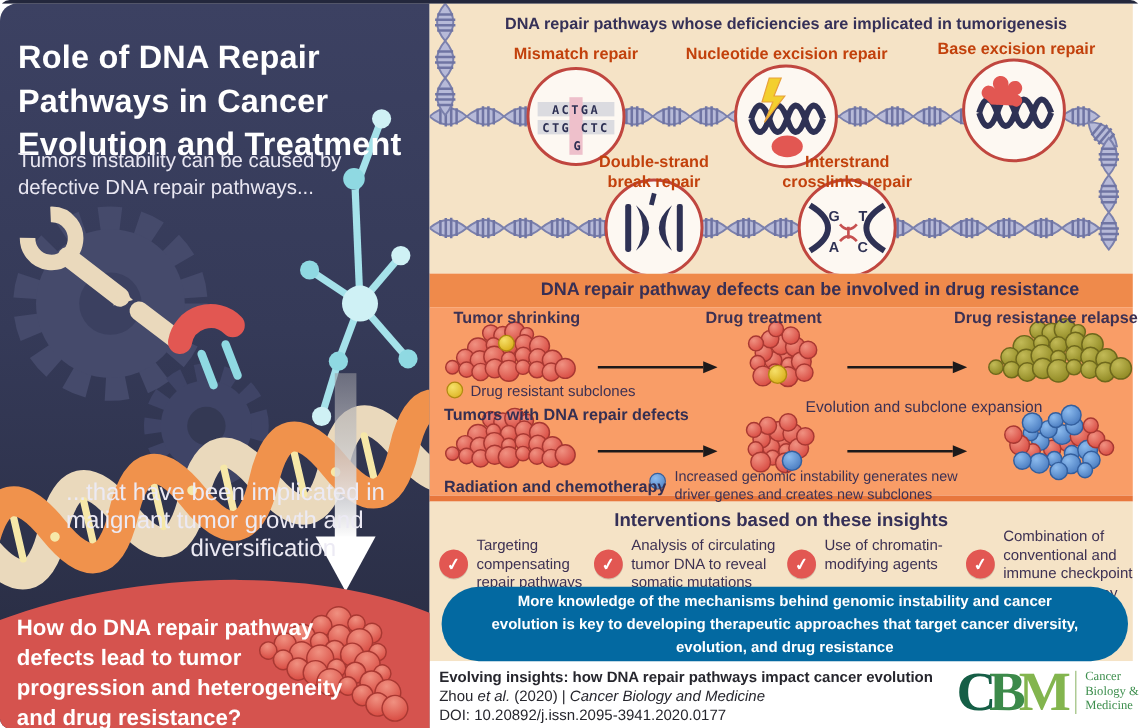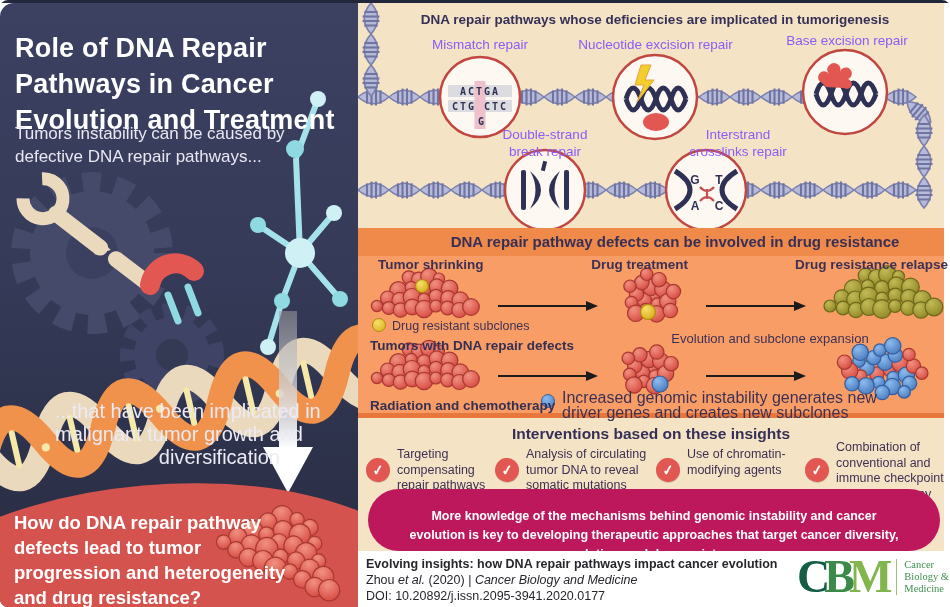--- a/index.html
+++ b/index.html
@@ -17,35 +17,35 @@
   svg.layer{position:absolute;z-index:2;}
   .txt{position:absolute;z-index:3;}
   
   .lp-title{left:15px;top:30px;width:340px;color:#ffffff;font-size:27px;font-weight:800;line-height:36px;letter-spacing:.2px;}
   .lp-sub{left:15px;top:122px;width:335px;color:#e9e7f2;font-size:17px;line-height:23px;}
   .lp-impl{left:55px;top:400px;width:225px;color:#eceaf4;font-size:20px;line-height:23px;text-align:right;}
   .lp-q{left:14px;top:510px;width:262px;color:#ffffff;font-size:18.5px;font-weight:700;line-height:25px;}
   .nowrap{white-space:nowrap;}
   
   .s1-title{left:385px;top:12px;width:540px;text-align:center;color:#353057;font-weight:700;font-size:13.5px;}
-  .pw-label{color:#8b5cf6;font-weight:400;font-size:13.5px;text-align:center;line-height:17px;}
+  .pw-label{color:#c2410c;font-weight:700;font-size:13.5px;text-align:center;line-height:17px;}
   
   .oh-title{left:358px;top:233px;width:586px;text-align:center;color:#382f54;font-weight:700;font-size:15px;padding-left:48px;}
   .stage{color:#3d3153;font-weight:600;font-size:13.5px;}
   .cap{color:#352f52;font-weight:700;font-size:13.5px;}
-  .legend{color:#3d3153;font-size:16px;line-height:15px;}
+  .legend{color:#3d3153;font-size:12px;line-height:15px;}
   .dot{position:absolute;z-index:3;width:14px;height:14px;border-radius:50%;}
   .dot-y{background:radial-gradient(circle at 35% 30%,#f6e069,#d9ad19);border:1px solid #b08a10;}
   .dot-b{background:radial-gradient(circle at 35% 30%,#8cbbee,#4a7cc0);border:1px solid #335f9e;}
   
   .iv-title{left:358px;top:425px;width:586px;text-align:center;color:#353057;font-weight:700;font-size:15.5px;}
   .iv-item{color:#3d3153;font-size:12.5px;line-height:15.5px;font-weight:500;}
   .badge{position:absolute;z-index:3;width:24px;height:24px;border-radius:50%;background:#e25752;color:#ffffff;font-size:14px;font-weight:700;text-align:center;line-height:24px;transform:rotate(-8deg);box-shadow:0 1px 0 rgba(0,0,0,.15);}
   
-  .banner{position:absolute;left:368px;top:489px;width:572px;height:62px;background:#be185d;border-radius:31px;z-index:3;color:#ffffff;text-align:center;font-weight:700;font-size:12.5px;line-height:19px;padding-top:18px;}
+  .banner{position:absolute;left:368px;top:489px;width:572px;height:62px;background:#0369a1;border-radius:31px;z-index:3;color:#ffffff;text-align:center;font-weight:700;font-size:12.5px;line-height:19px;padding-top:3px;}
   
   .ft{color:#26262d;font-size:12.5px;line-height:16px;}
   .ft-b{font-weight:700;}
   .it{font-style:italic;}
   .logo{position:absolute;left:797px;top:554px;z-index:3;display:flex;align-items:center;}
   .logo-word{font-family:"Liberation Serif",serif;font-weight:700;font-size:46px;line-height:46px;letter-spacing:-6px;}
   .logo-c{color:#155e46;}
   .logo-b{color:#3c8a4a;}
   .logo-m{color:#83b54e;}
   .logo-cap{margin-left:10px;padding-left:7px;border-left:1.5px solid #9bbf7a;font-family:"Liberation Serif",serif;color:#3e8f4e;font-size:10.5px;line-height:12px;}
@@ -308,21 +308,21 @@
     </g>
   </svg>
   <div class="txt s1-title">DNA repair pathways whose deficiencies are implicated in tumorigenesis</div>
   <div class="txt pw-label" style="left:415px;top:36px;width:130px">Mismatch repair</div>
   <div class="txt pw-label" style="left:563px;top:36px;width:185px">Nucleotide excision repair</div>
   <div class="txt pw-label" style="left:762px;top:32px;width:170px">Base excision repair</div>
   <div class="txt pw-label" style="left:480px;top:126px;width:130px">
     <div>Double-strand</div>
     <div>break repair</div>
   </div>
-  <div class="txt pw-label" style="left:668px;top:126px;width:140px">
+  <div class="txt pw-label" style="left:636px;top:126px;width:140px">
     <div>Interstrand</div>
     <div>crosslinks repair</div>
   </div>
 
   <div class="bg-orange-head"></div>
   <div class="bg-orange-body"></div>
   <div class="bg-orange-edge"></div>
   <div class="txt oh-title">DNA repair pathway defects can be involved in drug resistance</div>
 
   <svg id="drugArt" class="layer" style="left:358px;top:256px" width="586" height="157" viewBox="0 0 586 157">
@@ -470,21 +470,21 @@
         <circle cx="534.7" cy="89.9" r="8.2" fill="url(#gB)" stroke="#335f9e" stroke-width="1.2"></circle>
         <circle cx="546.2" cy="135.9" r="6.2" fill="url(#gB)" stroke="#335f9e" stroke-width="1.2"></circle>
         <circle cx="486.5" cy="106.2" r="7.2" fill="url(#gR)" stroke="#a83832" stroke-width="1.2"></circle>
       </g>
     <circle cx="64" cy="30" r="6.5" fill="url(#gY)" stroke="#b08a10" stroke-width="1.2"></circle>
     <circle cx="290" cy="56" r="7.5" fill="url(#gY)" stroke="#b08a10" stroke-width="1.2"></circle>
     <circle cx="302" cy="128" r="8" fill="url(#gB)" stroke="#335f9e" stroke-width="1.2"></circle>
   </svg>
 
   <div class="txt stage" style="left:378px;top:257px">Tumor shrinking</div>
-  <div class="txt stage" style="left:568px;top:257px;width:120px;text-align:right">Drug treatment</div>
+  <div class="txt stage" style="left:588px;top:257px;width:120px;text-align:left">Drug treatment</div>
   <div class="txt stage" style="left:795px;top:257px;width:160px">Drug resistance relapse</div>
 
   <svg class="layer" style="left:498px;top:299px" width="100" height="14">
       <line x1="0" y1="7" x2="88" y2="7" stroke="#1d1a1b" stroke-width="2"></line>
       <polygon points="88,2 100,7 88,12" fill="#1d1a1b"></polygon>
     </svg>
   <svg class="layer" style="left:706px;top:299px" width="100" height="14">
       <line x1="0" y1="7" x2="88" y2="7" stroke="#1d1a1b" stroke-width="2"></line>
       <polygon points="88,2 100,7 88,12" fill="#1d1a1b"></polygon>
     </svg>

